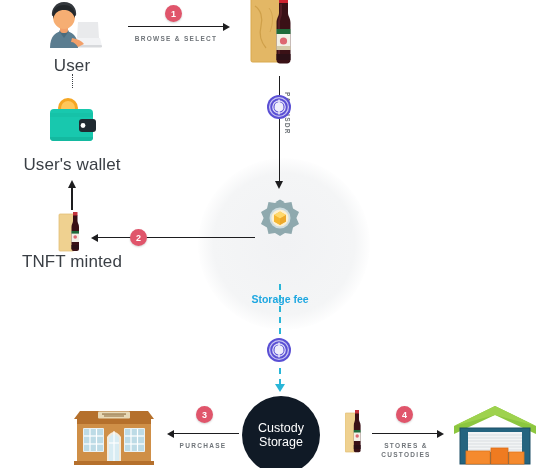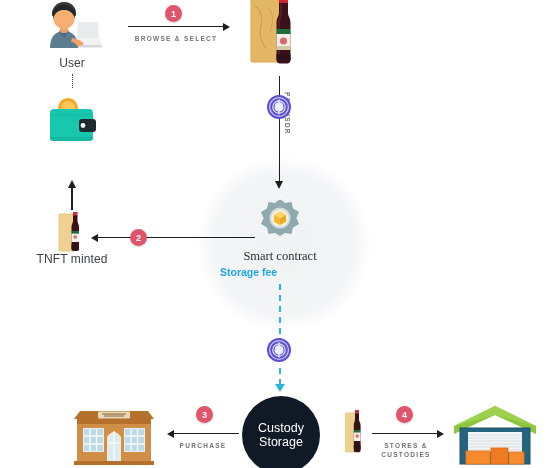--- a/index.html
+++ b/index.html
@@ -15,21 +15,21 @@
     position: relative;
     width: 549px;
     height: 468px;
     background: #ffffff;
     overflow: hidden;
   }
   .node-label {
     position: absolute;
     text-align: center;
     color: #3a3f45;
-    font-size: 12px;
+    font-size: 17px;
     letter-spacing: .1px;
     white-space: nowrap;
   }
   .step-label {
     position: absolute;
     text-align: center;
     color: #6f7479;
     font-size: 6.5px;
     letter-spacing: 1.3px;
     font-weight: 600;
@@ -136,20 +136,22 @@
     font-family: "Liberation Serif", serif;
     white-space: nowrap;
     text-align: center;
   }
   .sc-sub {
     position: absolute;
     color: #1ea7e1;
     font-size: 10.5px;
     font-weight: 700;
     white-space: nowrap;
+    text-align: center;
+    margin-top: 27px;
   }
 
   .illus { position: absolute; z-index: 4; }
 </style>
 </head>
 <body>
 
 <div id="canvas">
 
   <div class="halo"></div>
@@ -183,20 +185,21 @@
     <circle cx="24" cy="15" r="7" fill="#ffc75a"></circle>
 
     <rect x="6" y="16" width="43" height="32" rx="4" fill="#18c8ae"></rect>
     <path d="M6 20 L49 20 L49 24 L6 24 Z" fill="#15bda4" opacity=".55"></path>
 
     <path d="M34 26 L52 26 L52 40 L34 40 Z" fill="#1e2a33" opacity="0"></path>
     <rect x="35" y="26" width="17" height="13" rx="3" fill="#202a31"></rect>
     <circle cx="39" cy="32.5" r="2.4" fill="#ffffff"></circle>
     <path d="M6 44 L49 44 L49 44.5 Q49 48 45 48 L10 48 Q6 48 6 44.5 Z" fill="#14b9a0"></path>
   </svg>
+  <div class="node-label" style="left:22px; top:155px; width:100px;">User's wallet</div>
 
   <div class="arrow-h" style="left:128px; top:26px; width:96px;"></div>
   <div class="head head-r" style="left:223px; top:22.7px;"></div>
   <div class="badge" style="left:165px; top:5px;">1</div>
   <div class="step-label" style="left:126px; top:34px; width:100px;">BROWSE &amp; SELECT</div>
 
   <svg class="illus" style="left:249px; top:-4px;" width="62" height="72" viewBox="0 0 62 72">
 
     <rect x="2" y="2" width="30" height="64" rx="1.5" fill="#e3b765"></rect>
     <rect x="2" y="2" width="30" height="64" rx="1.5" fill="none" stroke="#d9a94f" stroke-width="1"></rect>
@@ -232,21 +235,20 @@
     <path d="M24 2 L29 5 L35.5 3.9 L37 10.5 L43 13.9 L40.4 20 L43 26 L37 29.4 L35.5 36 L29 34.9 L24 38 L19 34.9 L12.5 36 L11 29.4 L5 26 L7.6 20 L5 13.9 L11 10.5 L12.5 3.9 L19 5 Z" fill="#8fa9ae"></path>
     <circle cx="24" cy="20" r="13" fill="#8fa9ae"></circle>
     <circle cx="24" cy="20" r="10.5" fill="#cfdde0"></circle>
     <circle cx="24" cy="20" r="8.6" fill="#fdf0d0"></circle>
 
     <path d="M24 13.6 L30 17 L30 23.6 L24 27 L18 23.6 L18 17 Z" fill="#f7bf3e"></path>
     <path d="M24 13.6 L30 17 L24 20.4 L18 17 Z" fill="#ffd86b"></path>
     <path d="M24 20.4 L30 17 L30 23.6 L24 27 Z" fill="#eda92c"></path>
     <path d="M24 20.4 L24 27 L18 23.6 L18 17 Z" fill="#f5b731"></path>
   </svg>
-  <div class="sc-title" style="left:220px; top:249px; width:120px;">Smart contract</div>
   <div class="sc-sub" style="left:220px; top:266px; width:120px;">Storage fee</div>
 
   <div class="arrow-h" style="left:97px; top:237px; width:158px;"></div>
   <div class="head head-l" style="left:91px; top:233.7px;"></div>
   <div class="badge" style="left:130px; top:229px;">2</div>
 
   <svg class="illus" style="left:58px; top:212px;" width="28" height="40" viewBox="0 0 28 40">
     <rect x="1" y="2" width="15" height="37" rx="1" fill="#efd190"></rect>
     <rect x="1" y="2" width="15" height="37" rx="1" fill="none" stroke="#e3bf76" stroke-width=".8"></rect>
     <rect x="15" y="0" width="4.5" height="4" fill="#c4323c"></rect>

